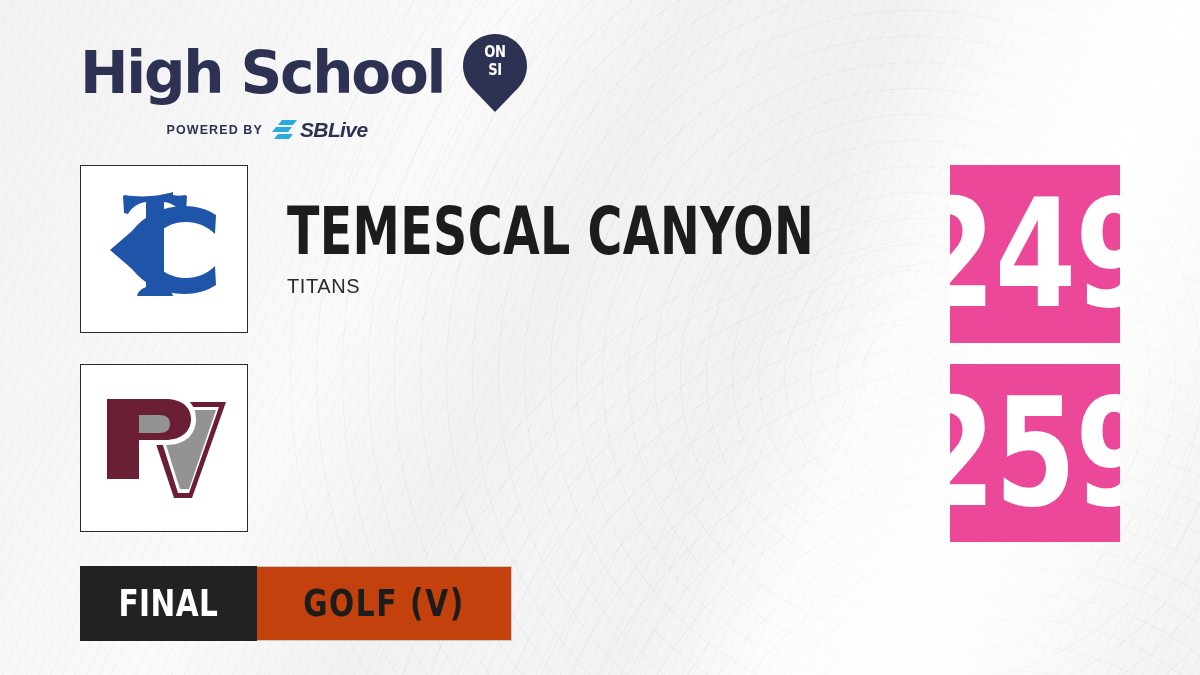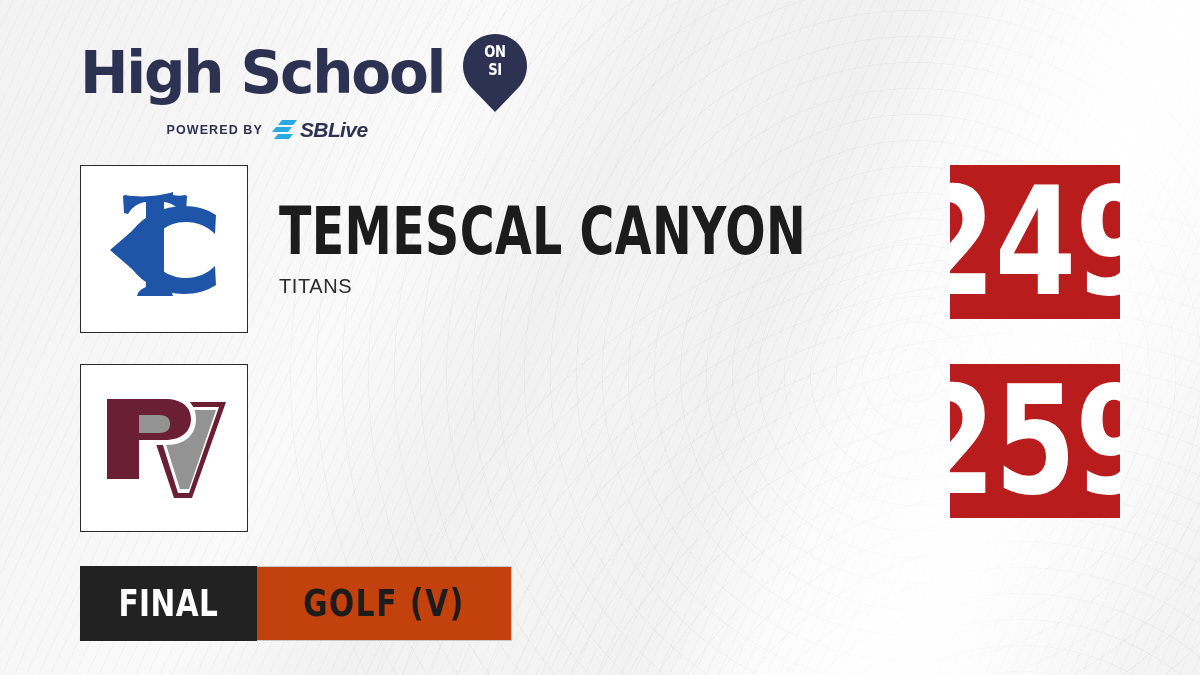--- a/index.html
+++ b/index.html
@@ -162,21 +162,21 @@
     border: 1px solid #2b2b2b;
     display: flex;
     align-items: center;
     justify-content: center;
     box-sizing: border-box;
   }
   .logo-box svg { display: block; }
 
   .team-text {
     position: absolute;
-    left: 199px;
+    left: 207px;
     top: 0;
     height: 170px;
     display: flex;
     flex-direction: column;
     justify-content: center;
   }
   .team-name {
     font-family: "DejaVu Sans", sans-serif;
     font-weight: 700;
     font-size: 66px;
@@ -194,22 +194,22 @@
     font-size: 20px;
     letter-spacing: 0.6px;
     color: #2b2b2b;
   }
 
   .score-box {
     position: absolute;
     left: 870px;
     top: 0;
     width: 170px;
-    height: 154px;
-    background: #b91c1c;
+    height: 178px;
+    background: #ec4899;
     overflow: hidden;
   }
   .score-value {
     position: absolute;
     left: 50%;
     top: 50%;
     transform: translate(-50%, -50%) scaleX(0.78);
     font-family: "DejaVu Sans", sans-serif;
     font-weight: 700;
     font-size: 150px;

